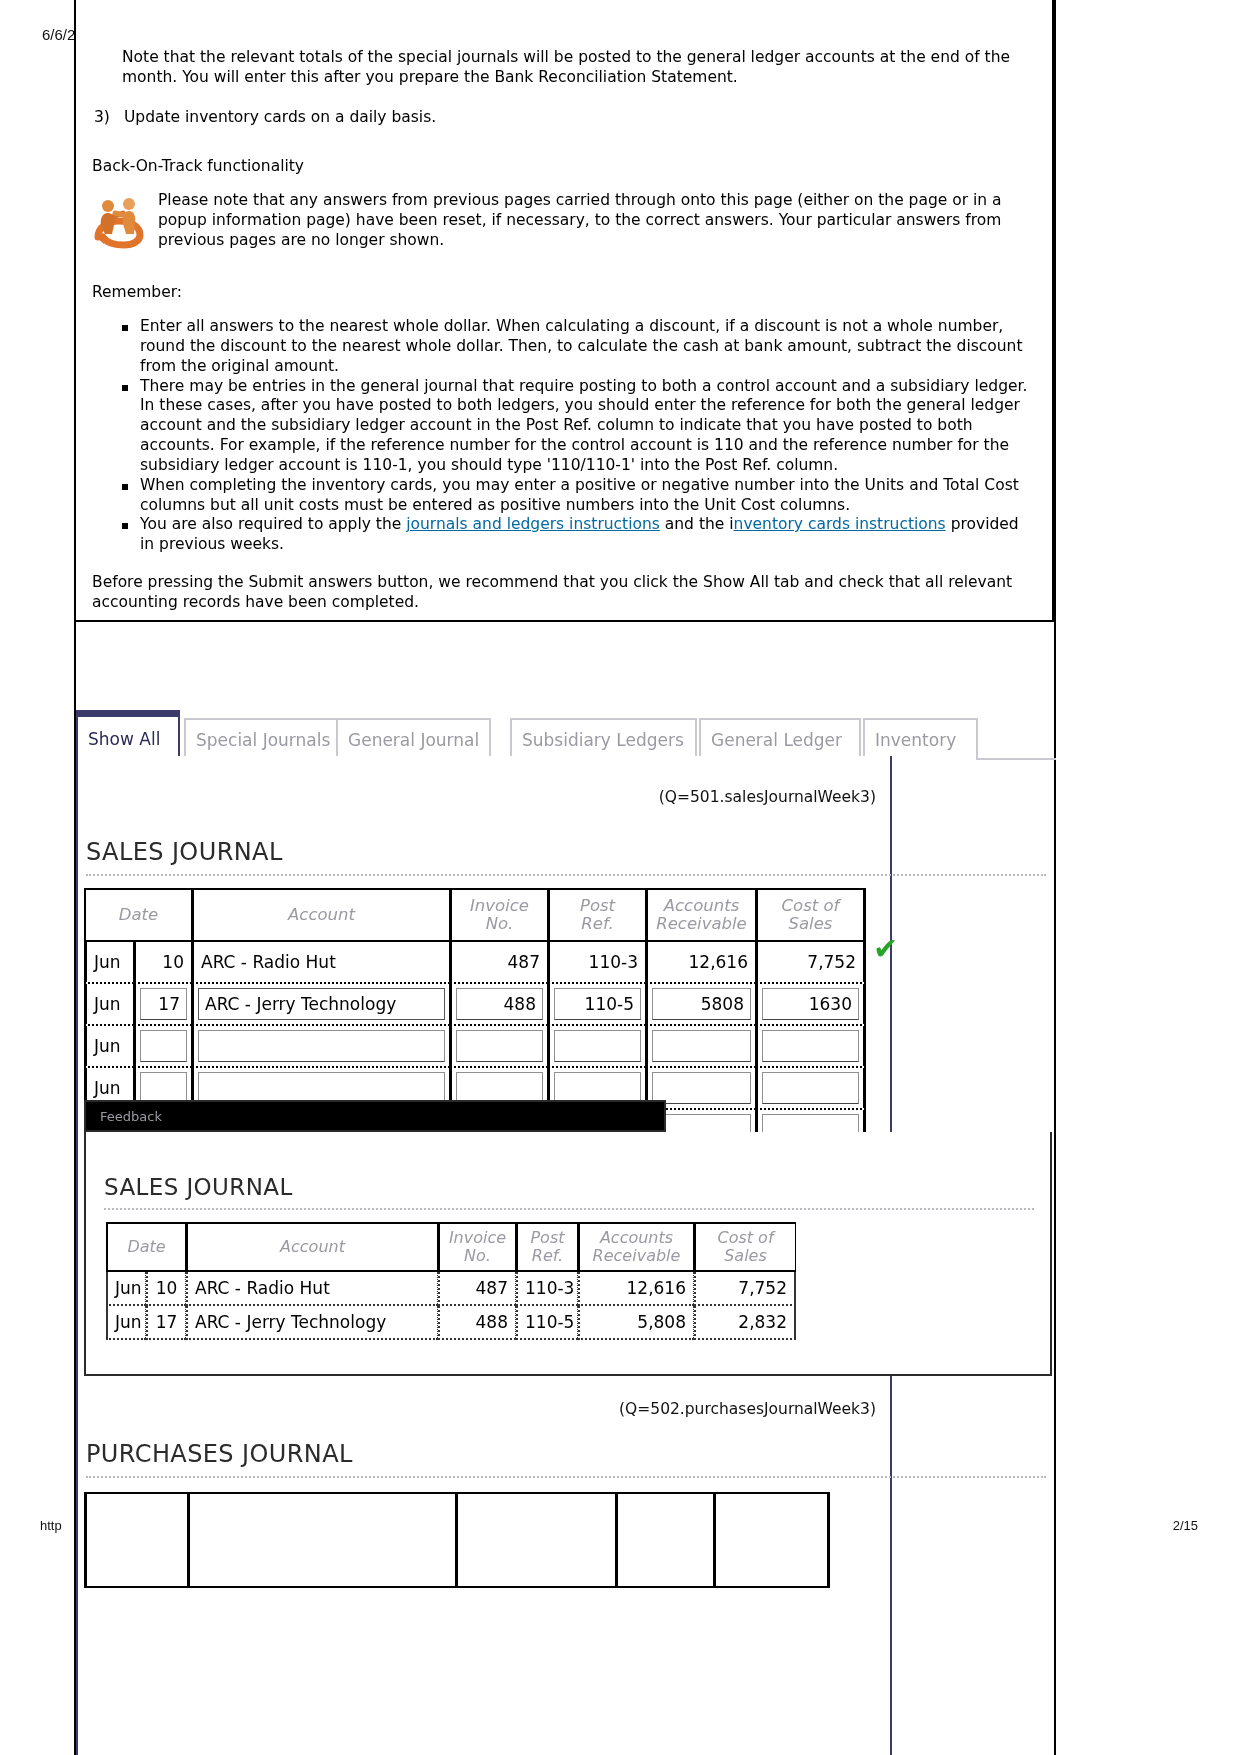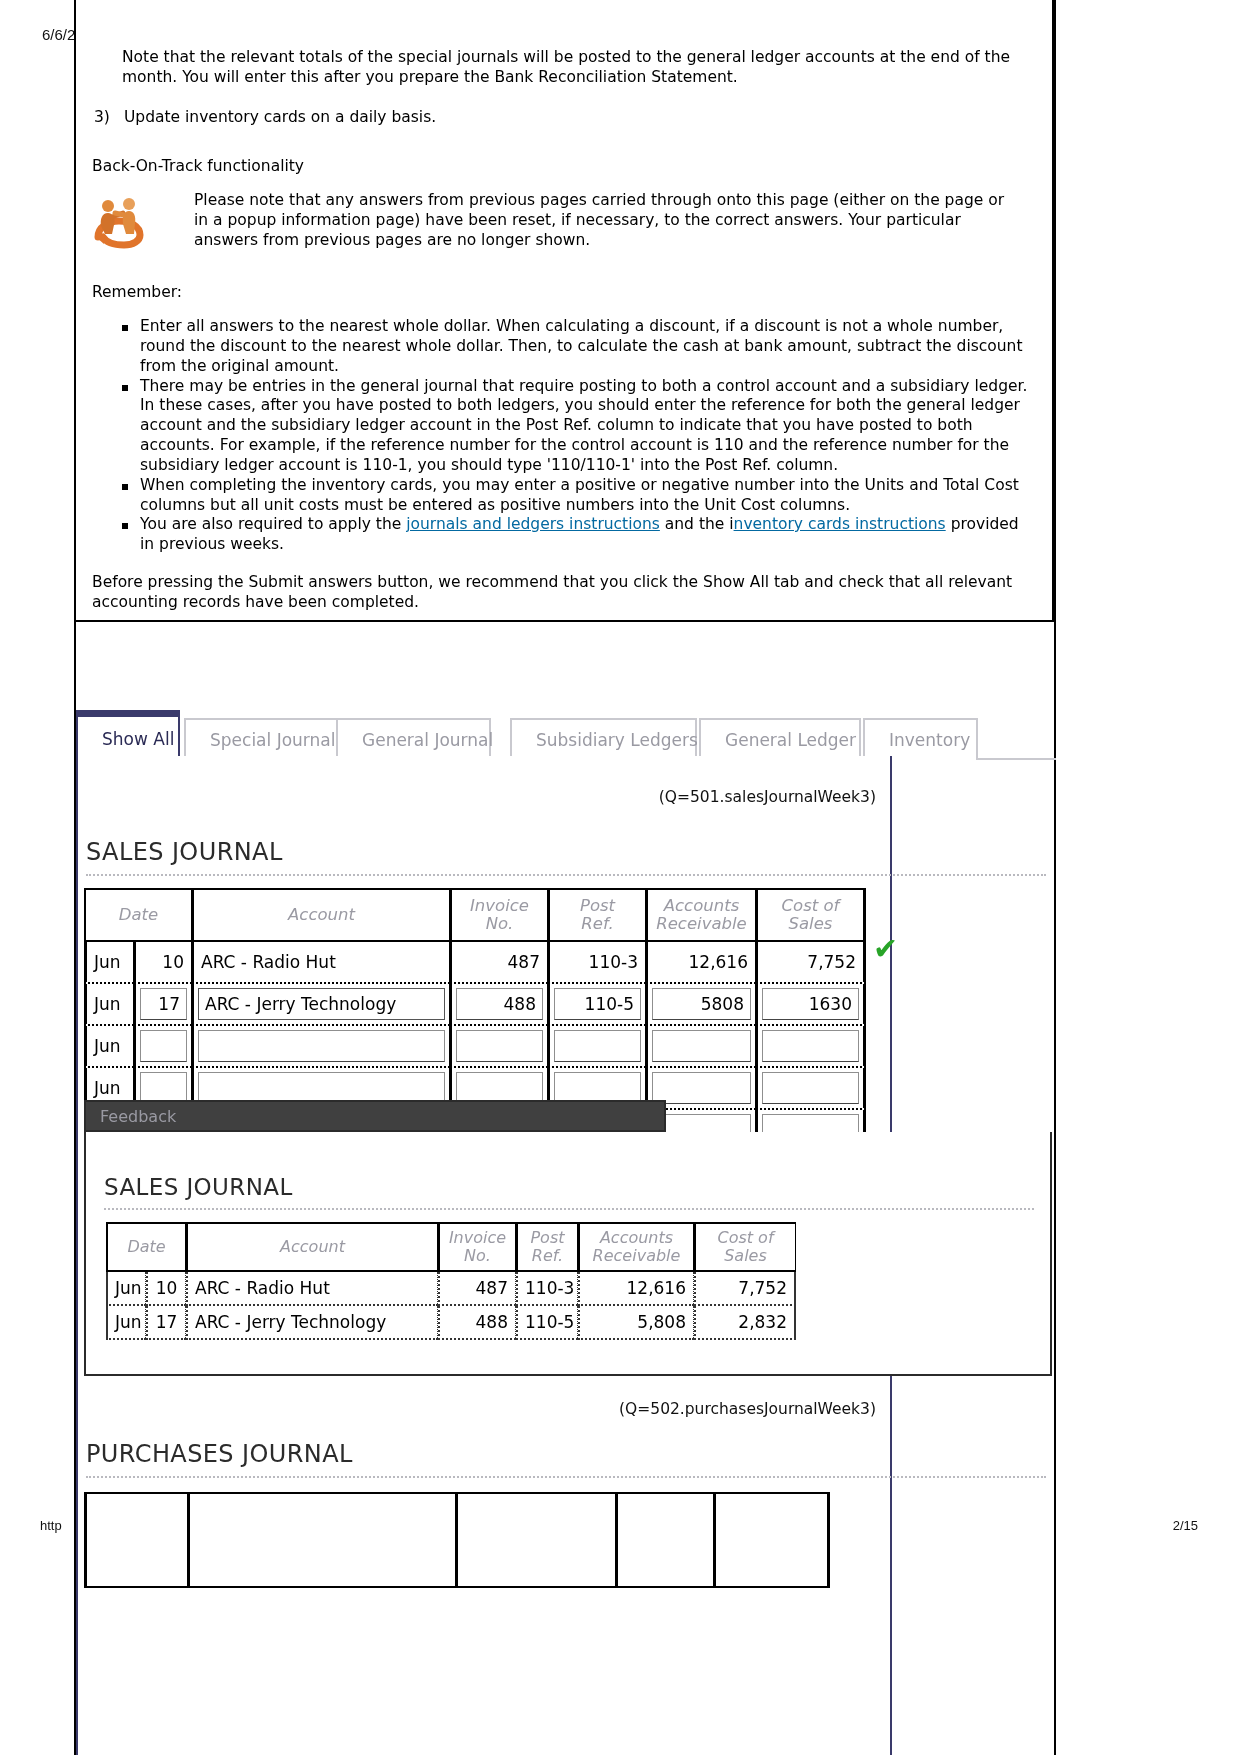--- a/index.html
+++ b/index.html
@@ -97,21 +97,21 @@
     min-height: 62px;
   }
   .bot-icon {
     position: absolute;
     left: 0px;
     top: 2px;
     width: 54px;
     height: 56px;
   }
   .bot-text {
-    margin-left: 102px;
+    margin-left: 66px;
     padding-right: 34px;
   }
 
   .remember { margin: 30px 0 0 6px; }
 
   ul.bul {
     margin: 14px 0 0 0;
     padding: 0 0 0 0;
     list-style: none;
   }
@@ -150,21 +150,21 @@
     position: absolute;
     top: 14px;
     height: 42px;
     box-sizing: border-box;
     border: 2px solid #c9c9cf;
     border-bottom: none;
     background: #fff;
     color: #9a9aa3;
     display: flex;
     align-items: center;
-    padding: 0 24px;
+    padding: 0 10px;
     white-space: nowrap;
   }
   .tab.active {
     top: 6px;
     height: 50px;
     border: 2px solid #3a3a6b;
     border-top-width: 7px;
     border-bottom: none;
     color: #2b2b55;
   }
@@ -292,23 +292,23 @@
     font-size: 30px;
     line-height: 1;
     font-weight: bold;
   }
 
   
   .fb-tab {
     position: absolute;
     box-sizing: border-box;
     border: 2px solid #2b2b2b;
-    background: #404040;
+    background: #000000;
     color: #9a9aa3;
-    font-size: 16px;
+    font-size: 13px;
     display: flex;
     align-items: center;
     padding-left: 14px;
   }
   .fb-body {
     position: absolute;
     box-sizing: border-box;
     border: 2px solid #2b2b2b;
     border-top: none;
     background: #fff;

